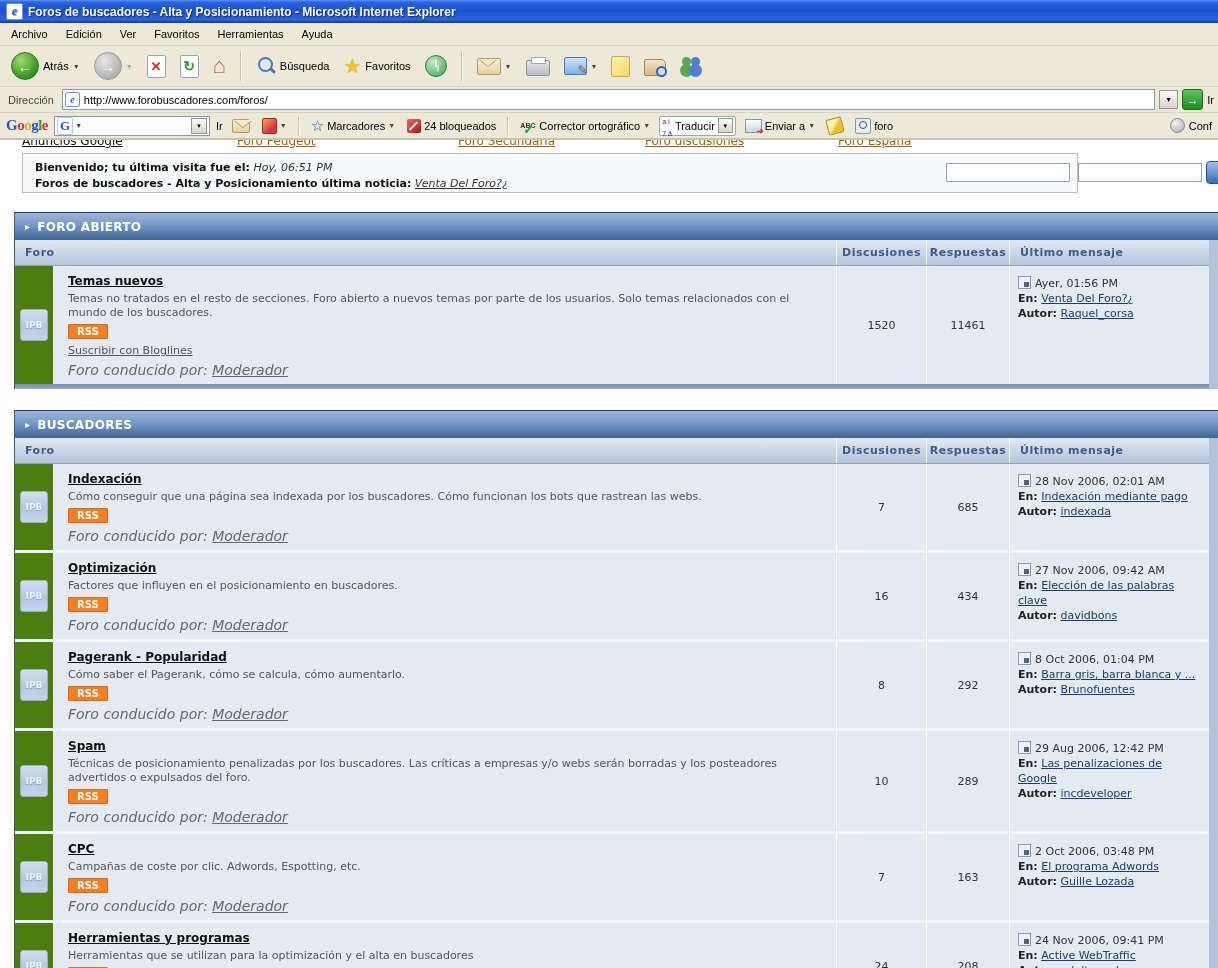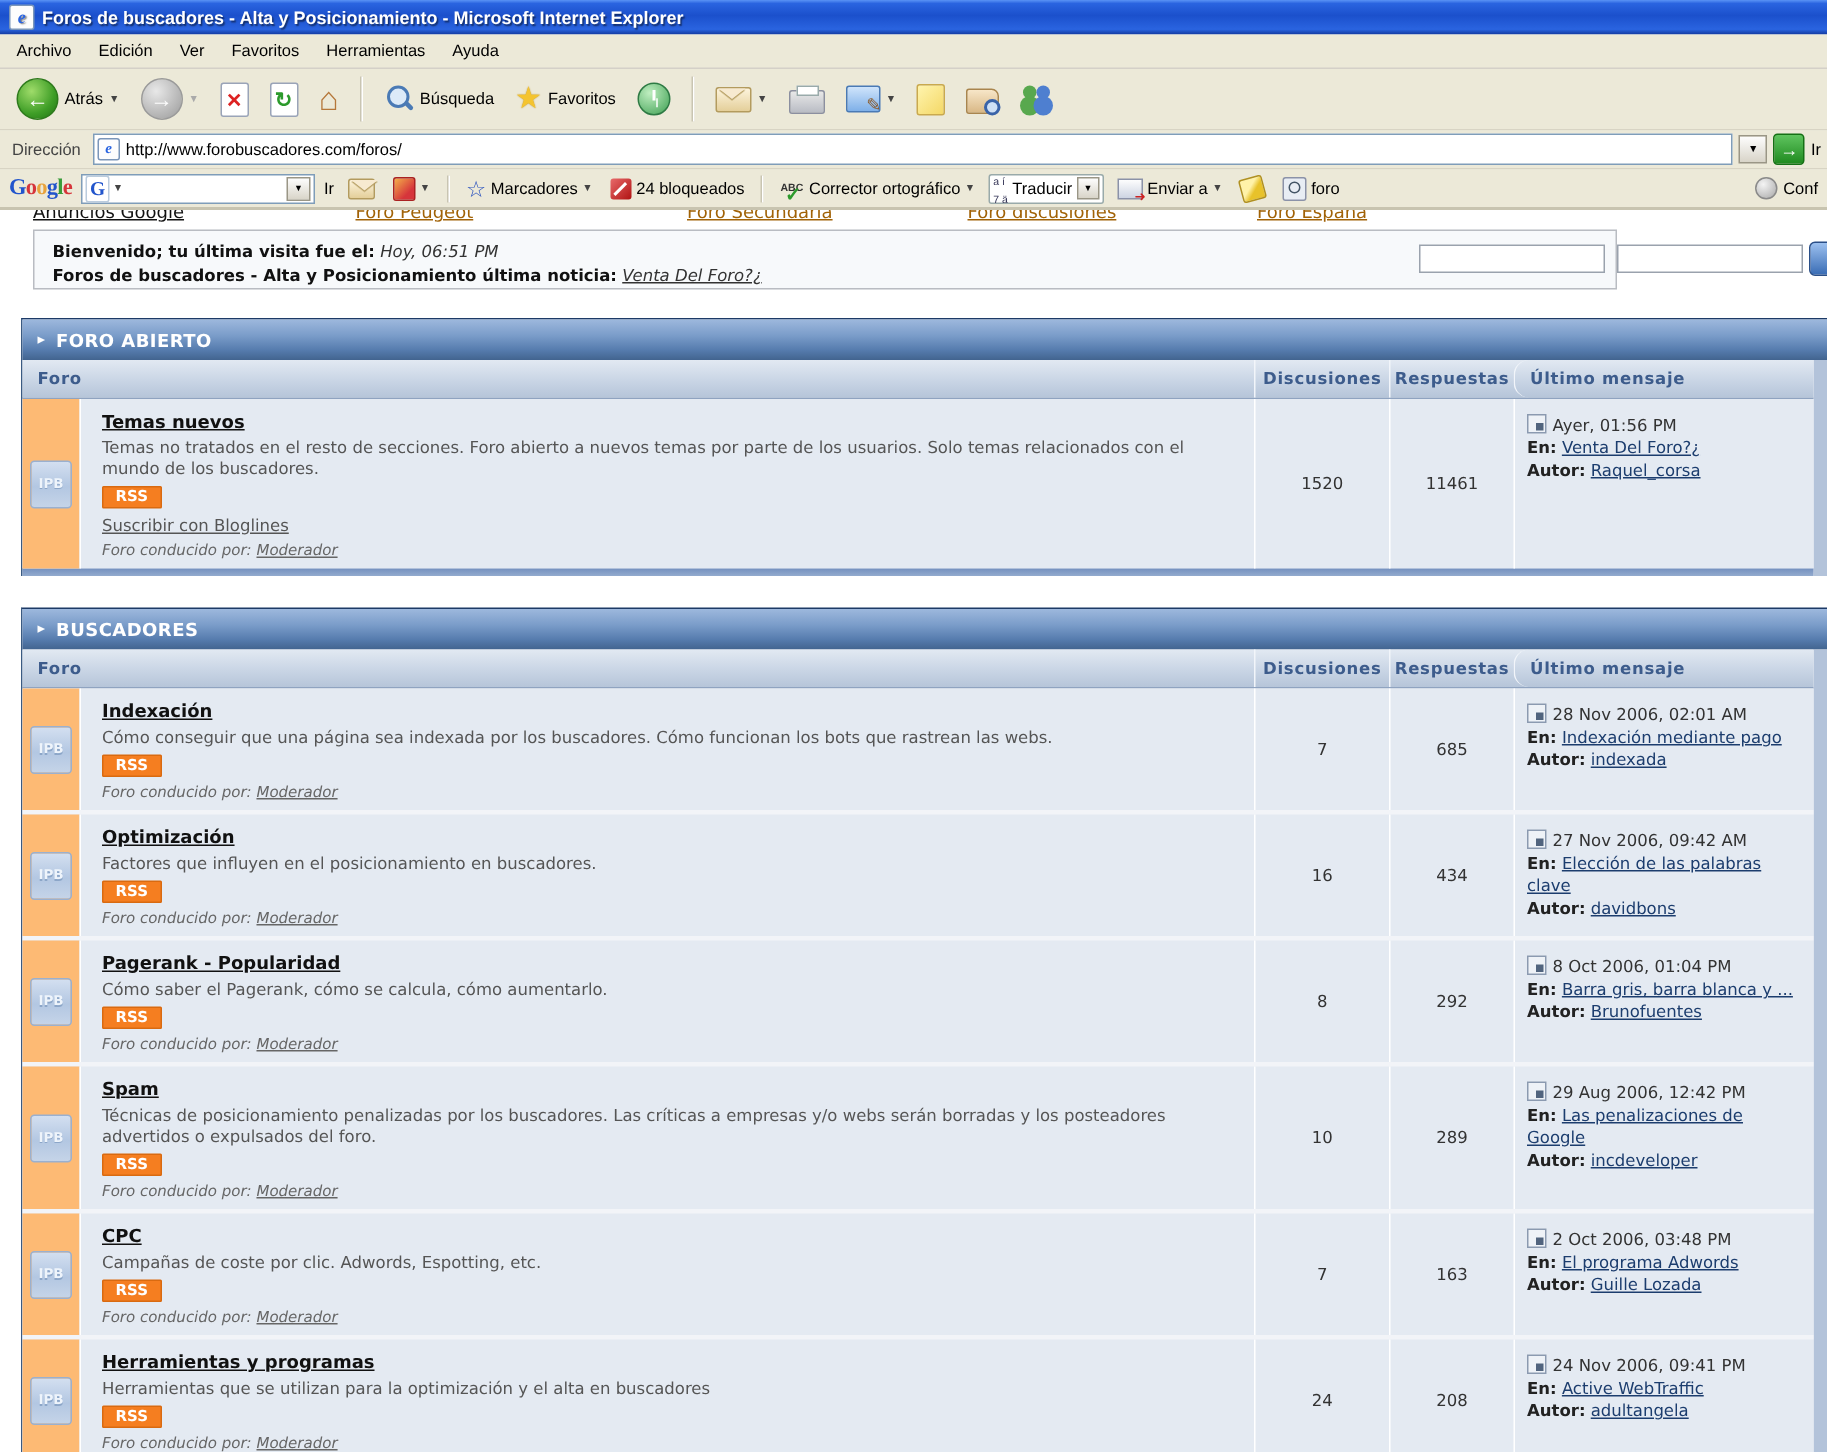--- a/index.html
+++ b/index.html
@@ -109,38 +109,38 @@
     background:linear-gradient(180deg,#9db8dd 0%,#7a9cc9 40%,#567cae 75%,#42648f 100%);
     color:#fff;font-weight:bold;font-size:12px;letter-spacing:.3px;}
   .sec-arrow{font-size:10px;}
   .sec-table{border-right:9px solid #b3c3da;}
   .colrow{height:25px;display:flex;background:linear-gradient(180deg,#e2e9f2 0%,#c9d5e5 55%,#b6c5d9 100%);
     border-bottom:1px solid #8fa3c0;color:#3d5c8c;font-weight:bold;font-size:11px;letter-spacing:.5px;}
   .colrow>div{display:flex;align-items:center;padding:0 10px;}
   .h-forum{flex:1;}
   .h-disc{width:90px;justify-content:center;border-left:1px solid #f2f5fa;box-sizing:border-box;}
   .h-resp{width:83px;justify-content:center;border-left:1px solid #f2f5fa;box-sizing:border-box;}
-  .h-last{width:200px;border-left:1px solid #f2f5fa;box-sizing:border-box;border-radius:10px;}
+  .h-last{width:200px;border-left:1px solid #f2f5fa;box-sizing:border-box;}
 
   .frow{display:flex;background:#e4eaf2;border-top:3px solid #f2f4f8;}
   .frow:first-child{border-top:none;}
-  .c-icon{width:38px;background:#fdba74;display:flex;align-items:center;justify-content:center;}
+  .c-icon{width:38px;background:#4d7c0f;display:flex;align-items:center;justify-content:center;}
   .ipb-icon{width:26px;height:30px;border:1px solid #9ab0cf;border-radius:3px;
     background:linear-gradient(180deg,#d3dff0 0%,#b3c7e2 55%,#c5d4e8 100%);
     color:#eef4fb;font-size:9px;font-weight:bold;display:flex;align-items:center;justify-content:center;
     text-shadow:0 1px 0 #8ca6c8;}
   .c-main{flex:1;padding:8px 10px 6px 14px;border-left:1px solid #fff;box-sizing:border-box;}
   .fname{font-weight:bold;color:#111;text-decoration:underline;font-size:12px;}
   .fdesc{color:#555;margin-top:4px;line-height:14px;}
   .rss-line{margin-top:4px;}
   .rss{display:inline-block;background:#f57e20;border:1px solid #d96a10;color:#fff;
     font-weight:bold;font-size:10px;padding:1px 8px;border-radius:1px;}
   .blog-line{margin-top:5px;}
   .blog-line a{color:#555;text-decoration:underline;}
-  .modline{margin-top:5px;font-style:italic;color:#666;font-size:10px;}
+  .modline{margin-top:5px;font-style:italic;color:#666;font-size:14px;}
   .modline a{color:#666;text-decoration:underline;}
   .c-num{width:90px;display:flex;align-items:center;justify-content:center;
     border-left:1px solid #fff;box-sizing:border-box;color:#333;}
   .c-num.resp{width:83px;}
   .c-last{width:200px;border-left:1px solid #fff;box-sizing:border-box;padding:10px 8px;line-height:15px;}
   .c-last b{color:#222;}
   .c-last a{color:#1c3d6e;text-decoration:underline;}
   .lp-icon{display:inline-block;width:11px;height:11px;background:#eef2f7;border:1px solid #8b9ab0;
     vertical-align:-2px;margin-right:4px;position:relative;}
   .lp-icon::after{content:"";position:absolute;right:1px;bottom:1px;width:5px;height:5px;background:#51647e;}

